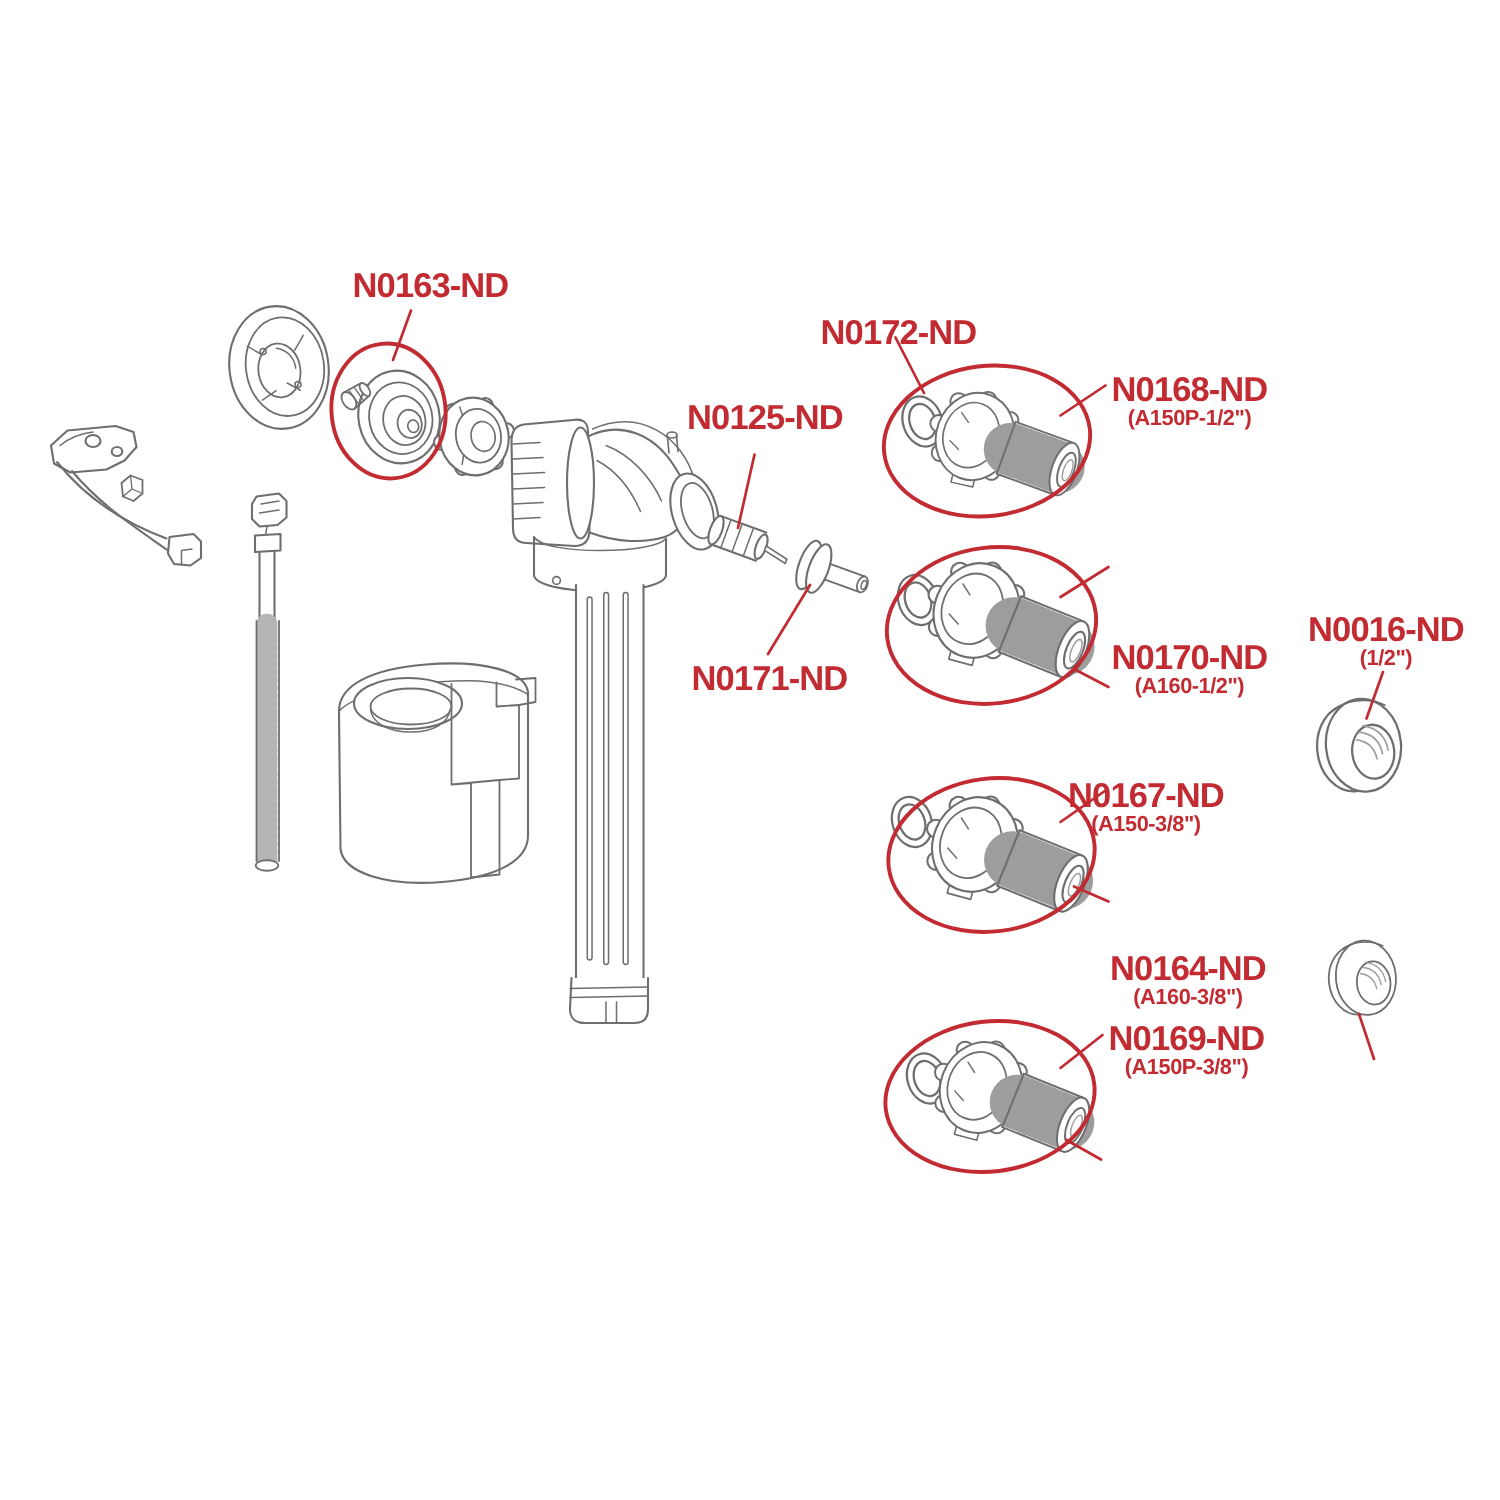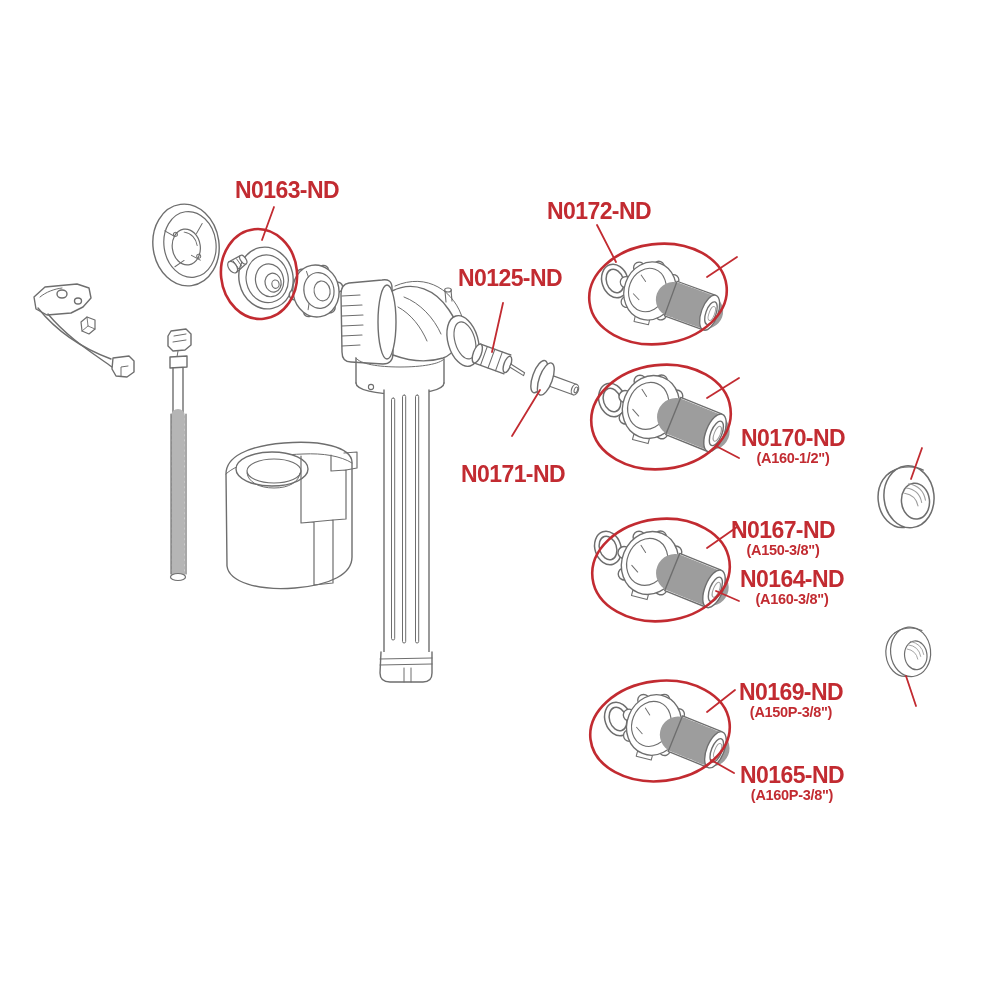--- a/index.html
+++ b/index.html
@@ -8,28 +8,28 @@
     font-family:"Liberation Sans",sans-serif;
   }
   .stage svg{position:absolute;left:0;top:0;}
   .co{
     position:absolute;color:var(--accent,#c22b31);font-weight:bold;text-align:center;
   }
   .co .code{display:block;font-size:23px;line-height:1;letter-spacing:-0.6px;white-space:nowrap;}
   .co .variant{display:block;font-size:14.5px;line-height:1.1;letter-spacing:-0.3px;margin-top:1px;white-space:nowrap;}
   .co-n0163{left:232px;top:179px;width:110px}
   .co-n0125{left:455px;top:267px;width:110px}
-  .co-n0171{left:458px;top:463px;width:110px}
-  .co-n0172{left:544px;top:200px;width:110px}
+  .co-n0171{left:458px;top:441px;width:110px}
+  .co-n0172{left:544px;top:210px;width:110px}
   .co-n0168{left:736px;top:248px;width:114px}
   .co-n0166{left:738px;top:367px;width:112px}
   .co-n0170{left:736px;top:427px;width:114px}
   .co-n0016{left:870px;top:408px;width:108px}
-  .co-n0167{left:726px;top:519px;width:114px}
-  .co-n0164{left:735px;top:568px;width:114px}
+  .co-n0167{left:707px;top:519px;width:114px}
+  .co-n0164{left:735px;top:634px;width:114px}
   .co-n0169{left:732px;top:681px;width:118px}
   .co-n0165{left:733px;top:764px;width:118px}
   .co-n0023{left:863px;top:708px;width:114px}
 </style>
 </head>
 <body>
 
 <div class="stage">
 
 <svg width="1000" height="1000" viewBox="0 0 1000 1000">
@@ -234,34 +234,38 @@
   </div>
   <div class="co co-n0125">
     <span class="code">N0125-ND</span>
   </div>
   <div class="co co-n0171">
     <span class="code">N0171-ND</span>
   </div>
   <div class="co co-n0172">
     <span class="code">N0172-ND</span>
   </div>
+  <div class="co co-n0168">
+    <span class="code">N0168-ND</span>
+    <span class="variant">(A150P-1/2")</span>
+  </div>
   <div class="co co-n0170">
     <span class="code">N0170-ND</span>
     <span class="variant">(A160-1/2")</span>
   </div>
+  <div class="co co-n0016">
+    <span class="code">N0016-ND</span>
+    <span class="variant">(1/2")</span>
+  </div>
   <div class="co co-n0167">
     <span class="code">N0167-ND</span>
     <span class="variant">(A150-3/8")</span>
   </div>
   <div class="co co-n0164">
     <span class="code">N0164-ND</span>
     <span class="variant">(A160-3/8")</span>
   </div>
   <div class="co co-n0169">
     <span class="code">N0169-ND</span>
     <span class="variant">(A150P-3/8")</span>
   </div>
-  <div class="co co-n0165">
-    <span class="code">N0165-ND</span>
-    <span class="variant">(A160P-3/8")</span>
-  </div>
 
 </div>
 
 </body></html>

